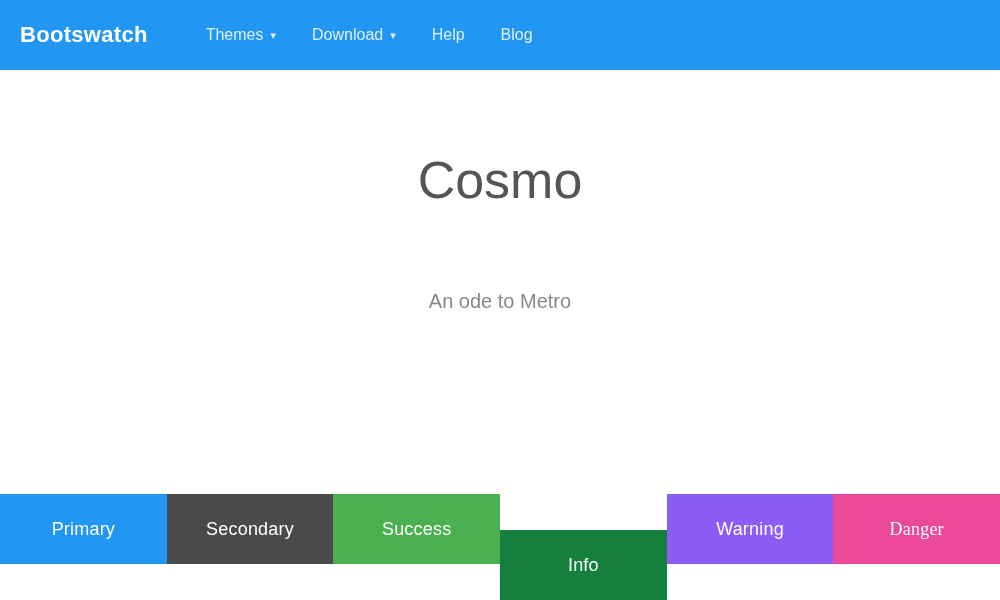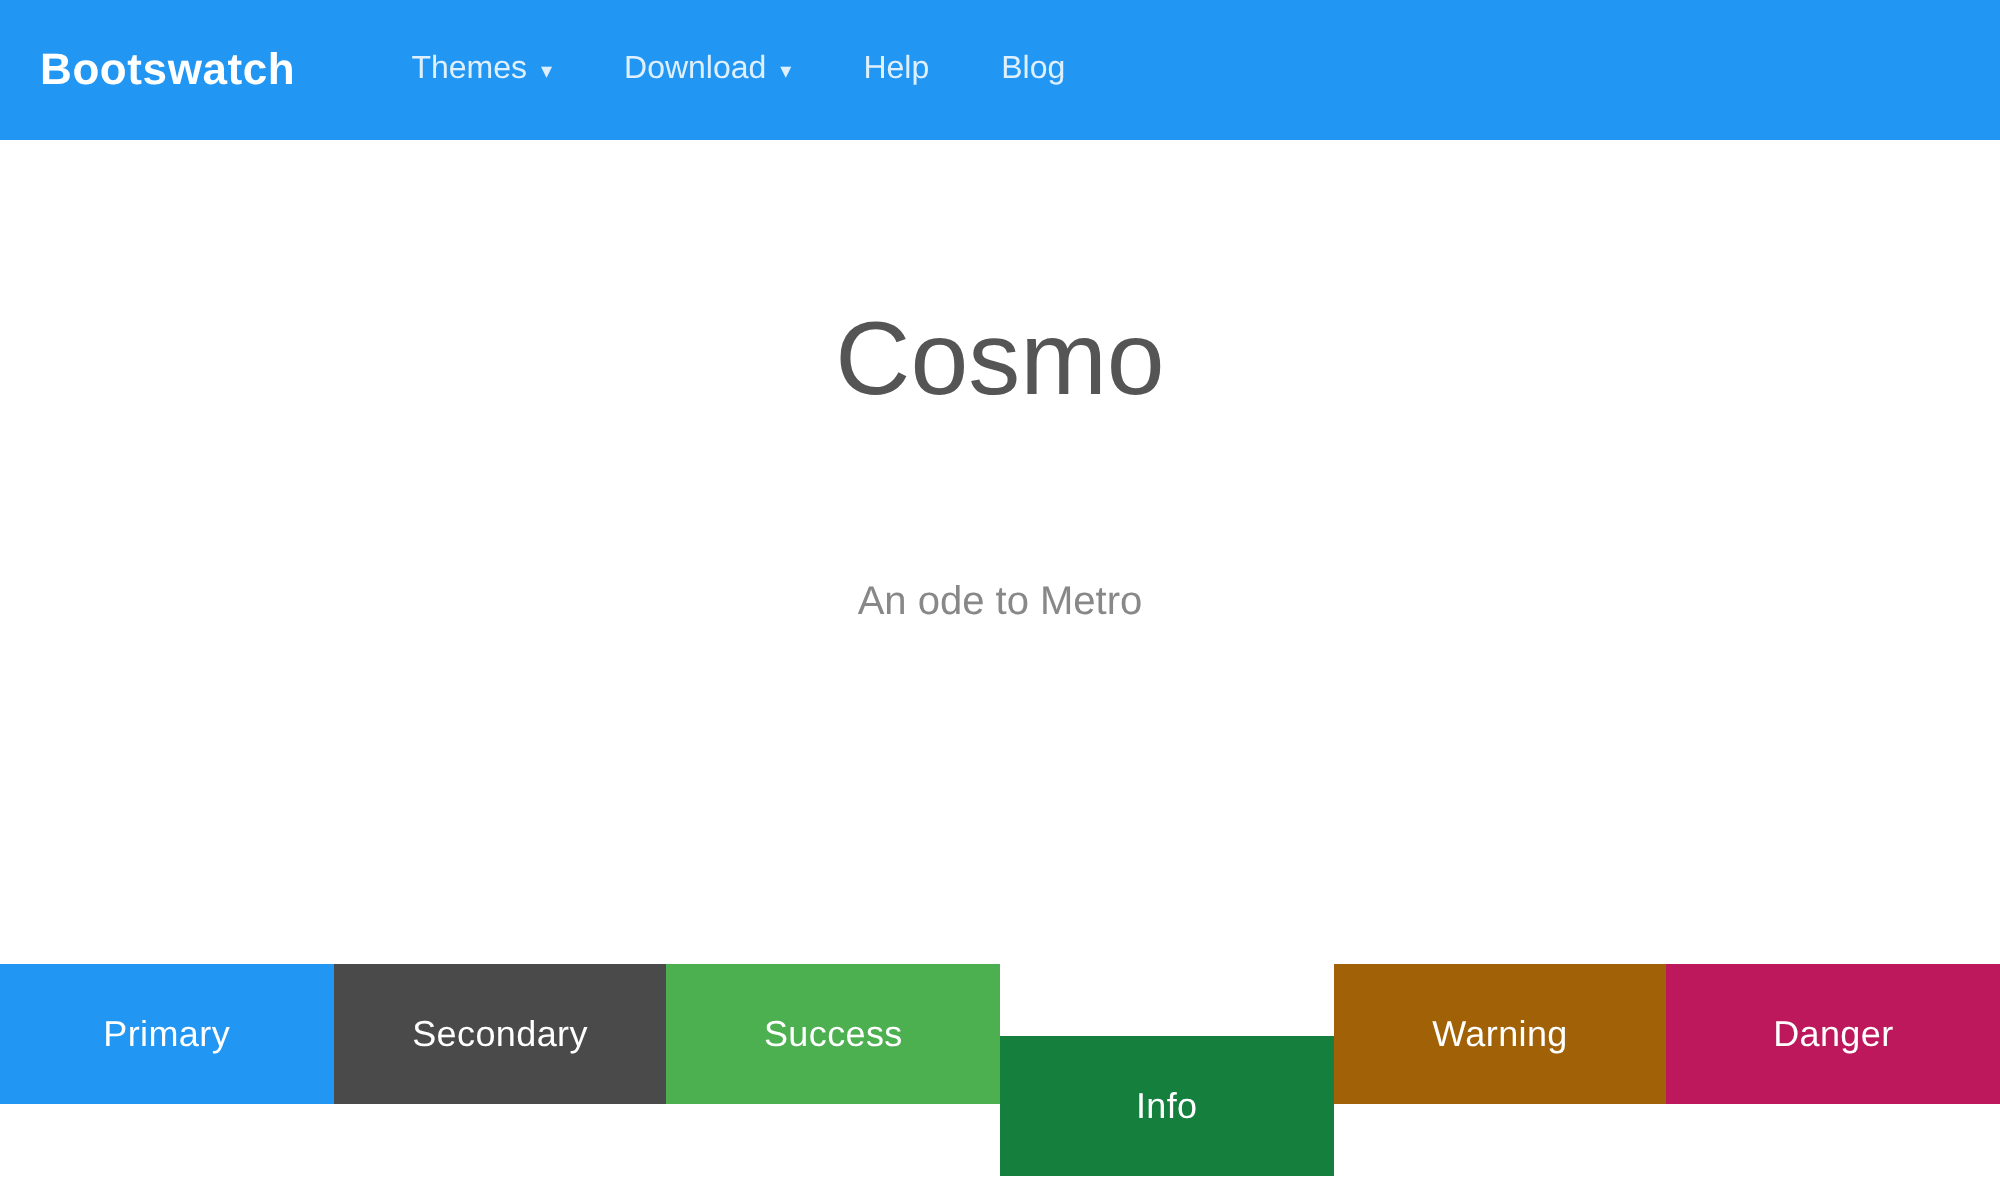--- a/index.html
+++ b/index.html
@@ -79,21 +79,21 @@
       color: #888;
       font-weight: 400;
       margin-top: 48px;
     }
 
     
     .buttons-row {
       display: flex;
       width: 100%;
       position: absolute;
-      bottom: 12px;
+      bottom: 0;
       left: 0;
     }
 
     .btn {
       flex: 1;
       height: 70px;
       border: none;
       color: #fff;
       font-size: 18px;
       font-weight: 400;
@@ -115,25 +115,26 @@
     .btn-success {
       background-color: #4CAF50;
     }
 
     .btn-info {
       background-color: #15803d;
       margin-top: 36px;
     }
 
     .btn-warning {
-      background-color: #a16207;
+      background-color: #8b5cf6;
     }
 
     .btn-danger {
-      background-color: #be185d;
+      background-color: #ec4899;
+      font-family: Liberation Serif, serif;
     }
   </style>
 </head>
 <body>
 
 <nav class="navbar">
   <a class="navbar-brand">Bootswatch</a>
   <div class="nav-items">
     <a class="nav-link">
       <span>Themes</span>

